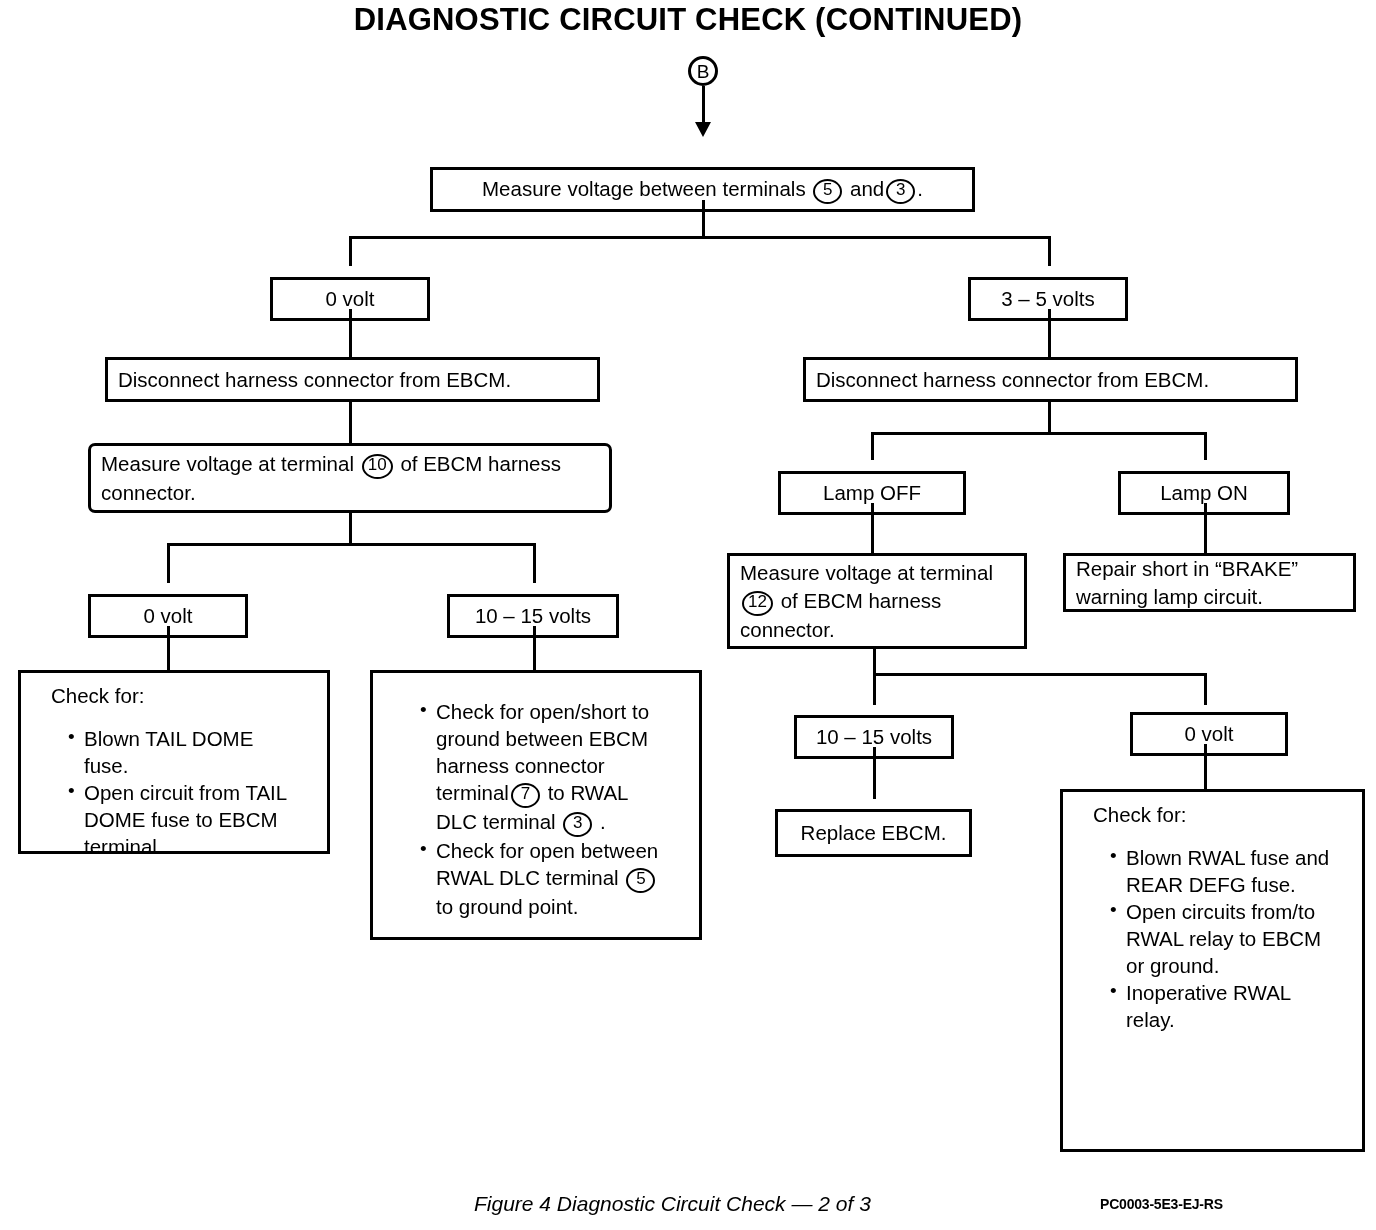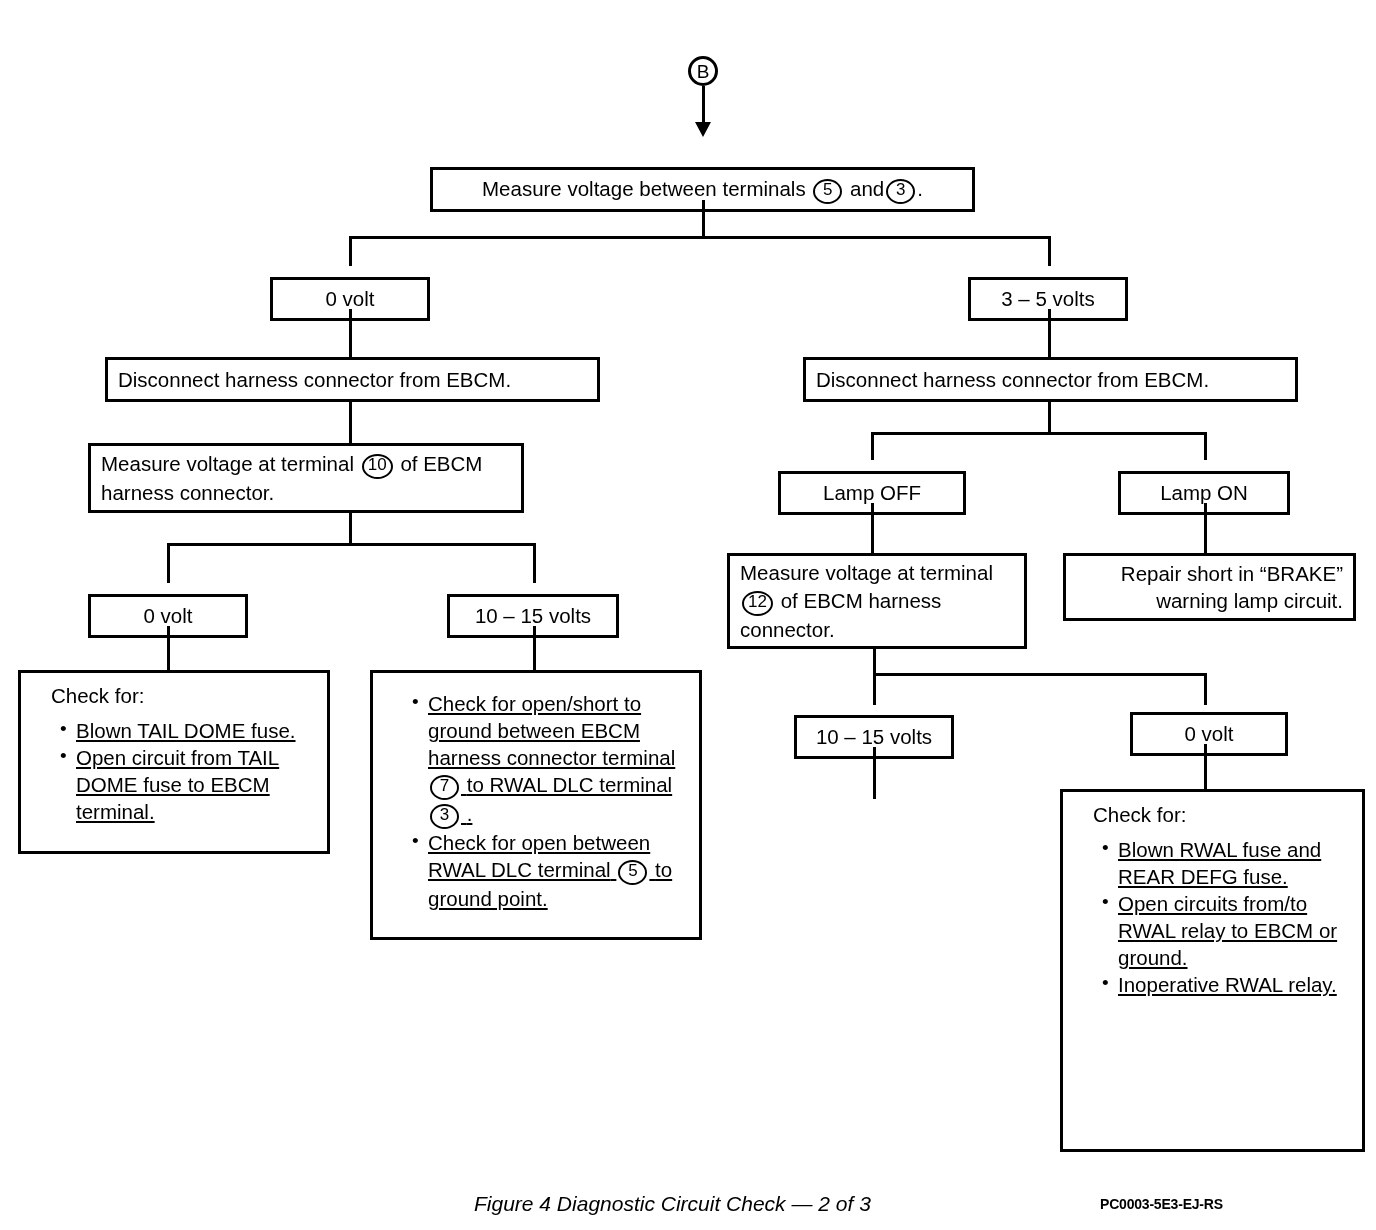--- a/index.html
+++ b/index.html
@@ -54,23 +54,22 @@
     align-items: flex-start;
   }
   .node.listbox .pad {
     padding: 9px 10px 6px 30px;
   }
   .lead {
     margin: 0 0 0 0;
   }
   ul.bullets {
     list-style: none;
-    margin: 8px;
+    margin: 16px;
     padding: 0;
-    text-decoration: underline;
   }
   ul.bullets li {
     position: relative;
     padding-left: 17px;
     margin: 0;
   }
   ul.bullets li::before {
     content: "\2022";
     position: absolute;
     left: 1px;
@@ -137,20 +136,21 @@
     font-size: 14px;
     font-weight: bold;
     letter-spacing: -0.2px;
   }
 </style>
 </head>
 <body>
 
 <div id="page">
 
+  <div id="title">DIAGNOSTIC CIRCUIT CHECK (CONTINUED)</div>
 
   <div id="bubble-b" style="left:688px; top:56px;">
     <span>B</span>
   </div>
   <div class="ln vl" style="left:702px; top:86px; height:42px;"></div>
   <div class="arrow" style="left:695px; top:122px;"></div>
 
   <div class="node center" style="left:430px; top:155px; width:545px; height:45px;">
     <div class="pad">
       <span>Measure voltage between terminals</span>
@@ -170,21 +170,21 @@
   <div class="node center" style="left:968px; top:265px; width:160px; height:44px;">
     <div class="pad">3 – 5 volts</div>
   </div>
 
   <div class="ln vl" style="left:349px; top:309px; height:49px;"></div>
   <div class="node left" style="left:105px; top:357px; width:495px; height:45px;">
     <div class="pad">Disconnect harness connector from EBCM.</div>
   </div>
 
   <div class="ln vl" style="left:349px; top:402px; height:42px;"></div>
-  <div class="node left" style="left:88px; top:443px; width:436px; height:70px;">
+  <div class="node left" style="left:88px; top:443px; width:524px; height:70px;border-radius:7px;">
     <div class="pad">
       <span>Measure voltage at terminal</span>
       <span class="circ wide">10</span>
       <span>of EBCM harness connector.</span>
     </div>
   </div>
 
   <div class="ln vl" style="left:349px; top:513px; height:33px;"></div>
   <div class="ln hl" style="left:167px; top:543px; width:369px;"></div>
   <div class="ln vl" style="left:167px; top:543px; height:40px;"></div>
@@ -240,38 +240,41 @@
   <div class="ln vl" style="left:1204px; top:503px; height:52px;"></div>
 
   <div class="node left" style="left:727px; top:553px; width:300px; height:96px;">
     <div class="pad">
       <span>Measure voltage at terminal</span>
       <span class="circ wide">12</span>
       <span>of EBCM harness connector.</span>
     </div>
   </div>
 
-  <div class="node left" style="left:1063px; top:553px; width:293px; height:68px;text-align:right;">
+  <div class="node left" style="left:1063px; top:553px; width:293px; height:59px;">
     <div class="pad">Repair short in “BRAKE” warning lamp circuit.</div>
   </div>
 
   <div class="ln vl" style="left:873px; top:649px; height:56px;"></div>
   <div class="ln hl" style="left:873px; top:673px; width:334px;"></div>
   <div class="ln vl" style="left:1204px; top:673px; height:32px;"></div>
 
   <div class="node center" style="left:794px; top:703px; width:160px; height:44px;">
     <div class="pad">10 – 15 volts</div>
   </div>
   <div class="node center" style="left:1130px; top:700px; width:158px; height:44px;">
     <div class="pad">0 volt</div>
   </div>
 
   <div class="ln vl" style="left:873px; top:747px; height:52px;"></div>
   <div class="ln vl" style="left:1204px; top:744px; height:46px;"></div>
 
+  <div class="node center" style="left:775px; top:797px; width:197px; height:48px;">
+    <div class="pad">Replace EBCM.</div>
+  </div>
 
   <div class="node left listbox" style="left:1060px; top:789px; width:305px; height:363px;">
     <div class="pad">
       <div class="lead">Check for:</div>
       <ul class="bullets">
         <li>Blown RWAL fuse and REAR DEFG fuse.</li>
         <li>Open circuits from/to RWAL relay to EBCM or ground.</li>
         <li>Inoperative RWAL relay.</li>
       </ul>
     </div>

